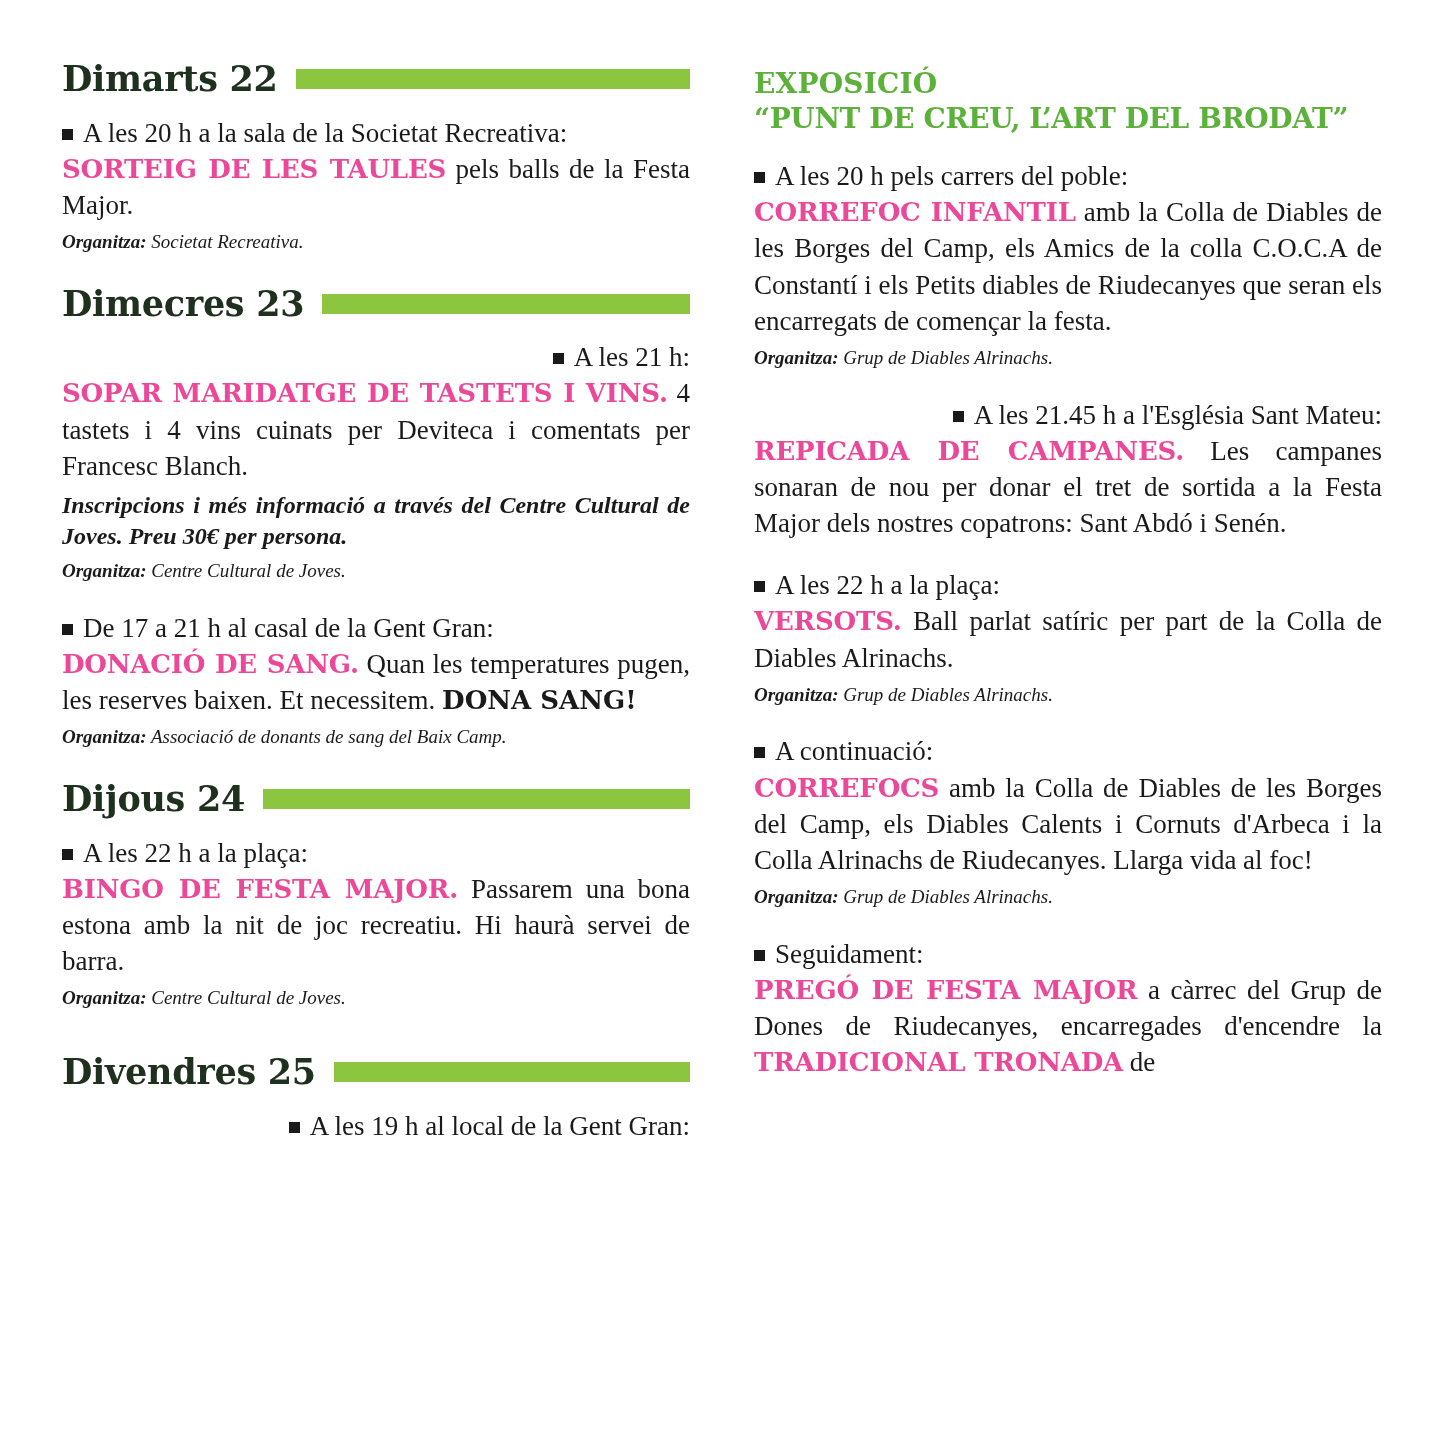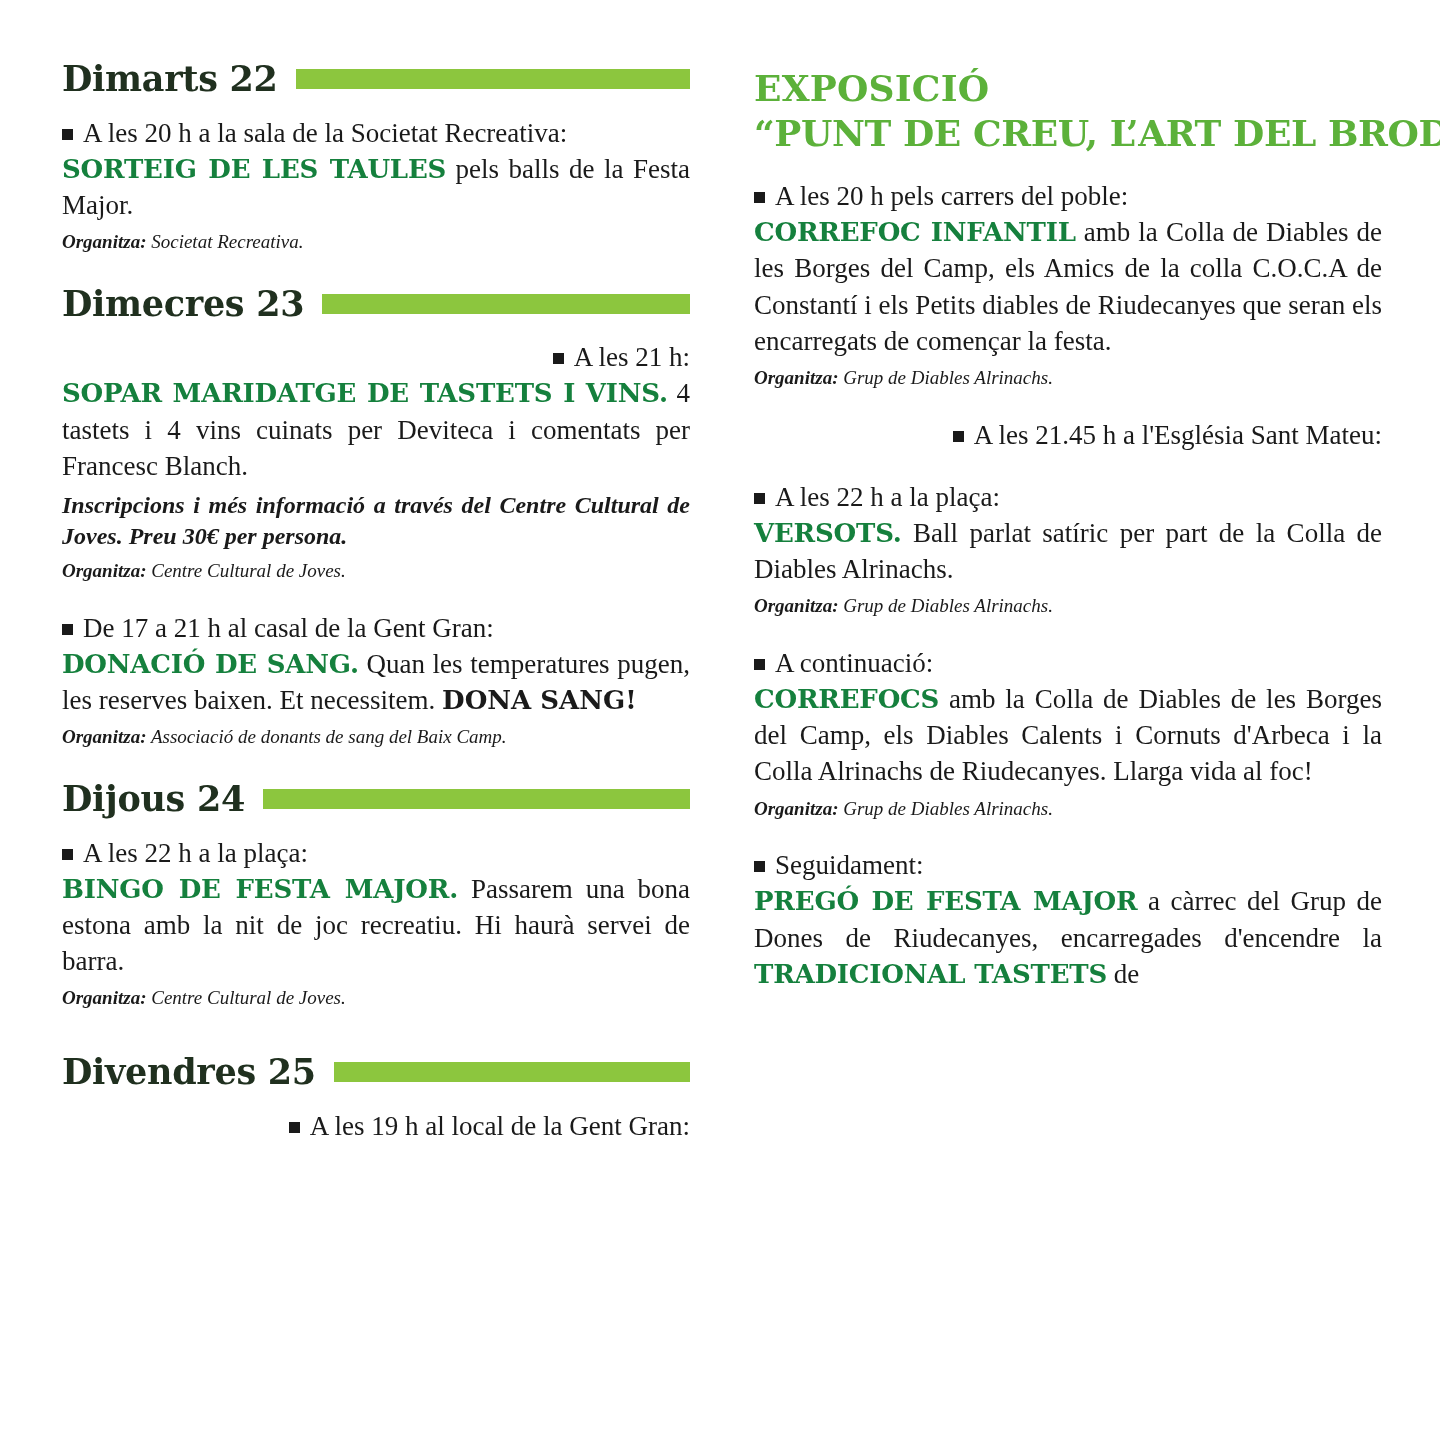--- a/index.html
+++ b/index.html
@@ -60,21 +60,21 @@
   .entry-line.nojust { text-align: right; }
   .bullet {
     display: inline-block;
     width: 11px;
     height: 11px;
     background: #1a1a1a;
     margin-right: 10px;
     vertical-align: 2px;
   }
   .hl {
-    color: #15803d;
+    color: #ec4899;
     font-family: "DejaVu Serif", serif;
     font-weight: bold;
     font-size: 26px;
     letter-spacing: -0.2px;
   }
   .strongblack {
     font-family: "DejaVu Serif", serif;
     font-weight: bold;
     font-size: 26px;
     color: #1a1a1a;
@@ -99,21 +99,21 @@
     line-height: 1.3;
     margin: 6px 0 0 0;
     text-align: justify;
     color: #1a1a1a;
   }
   
   .expo {
     font-family: "DejaVu Serif", serif;
     font-weight: bold;
     color: #5cb13a;
-    font-size: 36px;
+    font-size: 28px;
     line-height: 1.25;
     letter-spacing: 0.2px;
     margin: 6px 0 22px 0;
   }
   .expo div { white-space: nowrap; }
   .tight { letter-spacing: -0.4px; }
 </style>
 </head>
 <body>
 
@@ -206,20 +206,23 @@
       </p>
       <p class="org">
         <b>Organitza:</b><span> Grup de Diables Alrinachs.</span>
       </p>
     </div>
 
     <div class="entry">
       <p class="entry-line nojust">
         <span class="bullet"></span><span>A les 21.45 h a l'Església Sant Mateu:</span>
       </p>
+      <p class="entry-line">
+        <span class="hl">REPICADA DE CAMPANES.</span><span> Les campanes sonaran de nou per donar el tret de sortida a la Festa Major dels nostres copatrons: Sant Abdó i Senén.</span>
+      </p>
     </div>
 
     <div class="entry">
       <p class="entry-line">
         <span class="bullet"></span><span>A les 22 h a la plaça:</span><br>
         <span class="hl">VERSOTS.</span><span> Ball parlat satíric per part de la Colla de Diables Alrinachs.</span>
       </p>
       <p class="org">
         <b>Organitza:</b><span> Grup de Diables Alrinachs.</span>
       </p>
@@ -231,18 +234,18 @@
         <span class="hl">CORREFOCS</span><span> amb la Colla de Diables de les Borges del Camp, els Diables Calents i Cornuts d'Arbeca i la Colla Alrinachs de Riudecanyes. Llarga vida al foc!</span>
       </p>
       <p class="org">
         <b>Organitza:</b><span> Grup de Diables Alrinachs.</span>
       </p>
     </div>
 
     <div class="entry">
       <p class="entry-line">
         <span class="bullet"></span><span>Seguidament:</span><br>
-        <span class="hl">PREGÓ DE FESTA MAJOR</span><span> a càrrec del Grup de Dones de Riudecanyes, encarregades d'encendre la </span><span class="hl">TRADICIONAL TASTETS</span><span> de</span>
+        <span class="hl">PREGÓ DE FESTA MAJOR</span><span> a càrrec del Grup de Dones de Riudecanyes, encarregades d'encendre la </span><span class="hl">TRADICIONAL TRONADA</span><span> de</span>
       </p>
     </div>
 
   </div>
 </div>
 
 </body></html>

